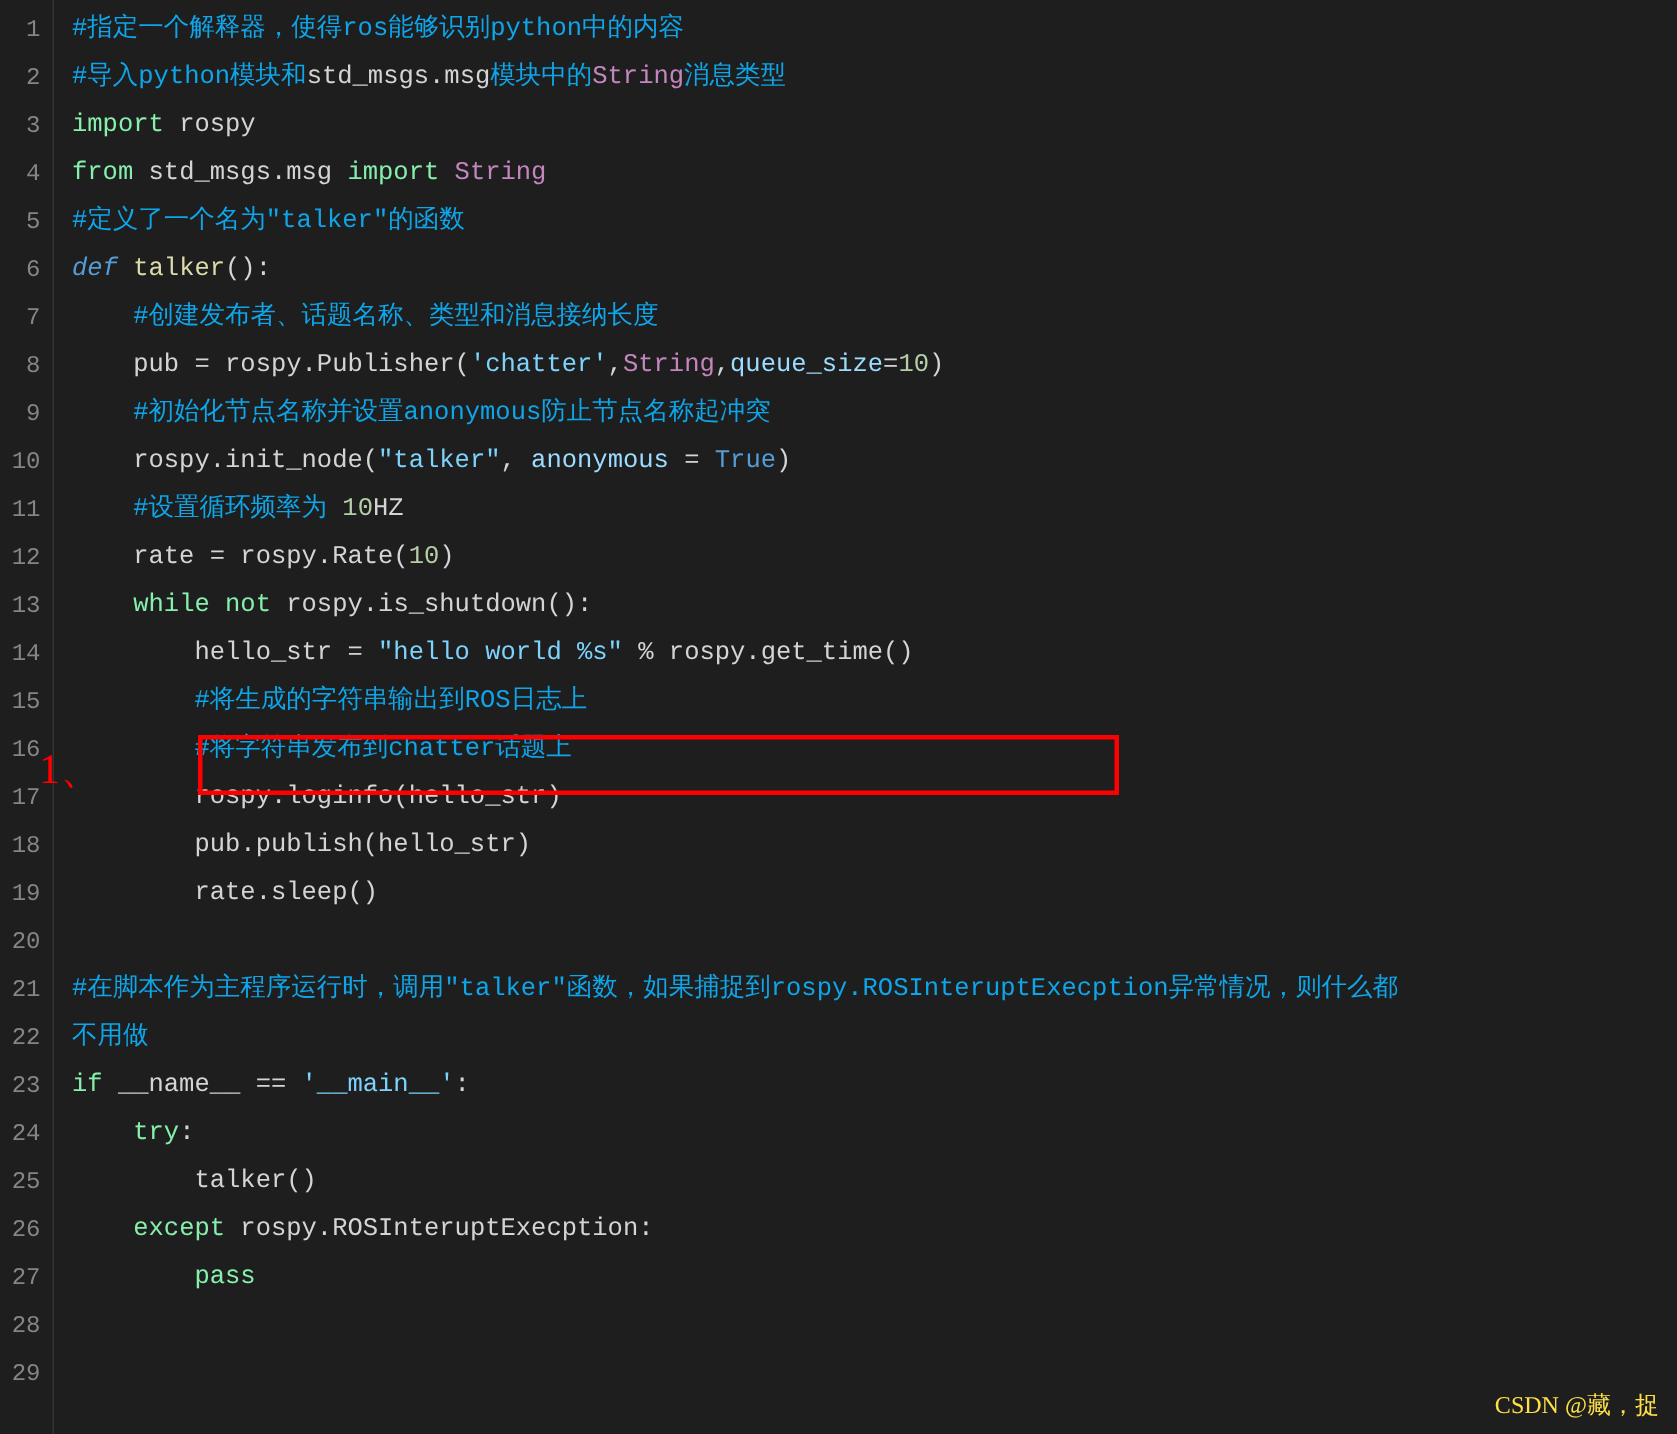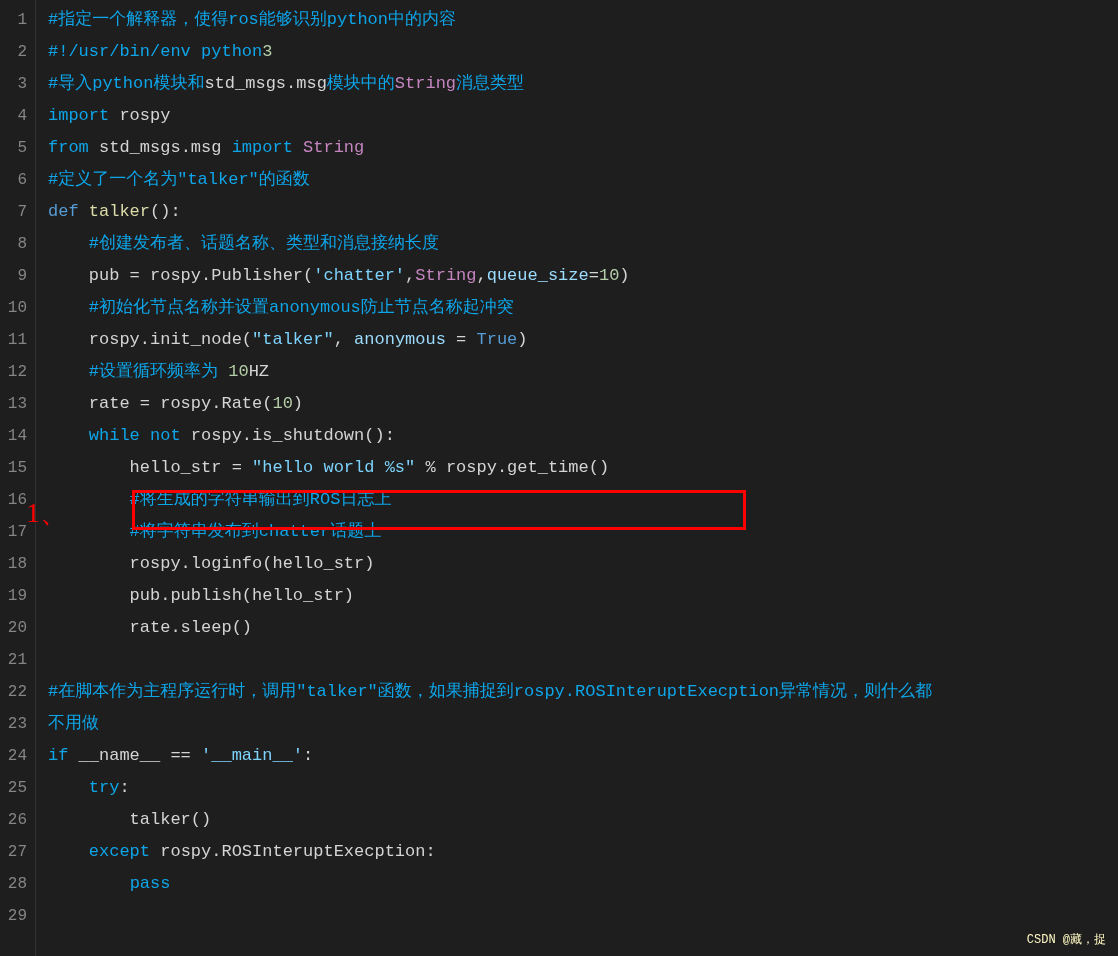--- a/index.html
+++ b/index.html
@@ -40,22 +40,22 @@
       padding: 4px 0 4px 12px;
       position: relative;
     }
     .code-line {
       height: 32px;
       line-height: 32px;
       white-space: pre;
       position: relative;
     }
     .tk-white { color: #0ea5e9; margin-top: 14px; }
-    .tk-keyword { color: #569cd6; }
-    .tk-keyword2 { color: #0ea5e9; }
+    .tk-keyword { color: #569cd6; font-style: italic; }
+    .tk-keyword2 { color: #86efac; }
     .tk-func { color: #dcdcaa; }
     .tk-string2 { color: #7dd3fc; text-align: right; }
     .tk-number { color: #b5cea8; }
     .tk-var { color: #9cdcfe; margin-top: 31px; }
     .tk-default { color: #d4d4d4; }
     .tk-const { color: #569cd6; }
     .tk-magenta { color: #c586c0; font-family: Liberation Mono, monospace; }
     .highlight-box {
       position: absolute;
       border: 3px solid #ff0000;
@@ -66,23 +66,23 @@
       position: absolute;
       color: #ff0000;
       font-size: 28px;
       font-family: 'SimSun', serif;
       z-index: 11;
     }
     .watermark {
       position: absolute;
       bottom: 8px;
       right: 12px;
-      color: #fef9c3;
-      font-size: 12px;
-      font-family: Liberation Mono, monospace;
+      color: #fde047;
+      font-size: 16px;
+      font-family: Liberation Serif, serif;
       z-index: 5;
     }
   </style>
 </head>
 <body>
 
 <div class="editor">
   <div class="gutter" id="gutter">
       <div class="line-number">1</div>
       <div class="line-number">2</div>
@@ -111,21 +111,20 @@
       <div class="line-number">25</div>
       <div class="line-number">26</div>
       <div class="line-number">27</div>
       <div class="line-number">28</div>
       <div class="line-number">29</div>
     </div>
   <div class="code-area" id="code-area">
     <div class="highlight-box" id="hlbox" style="top: 490px; left: 96px; width: 614px; height: 40px;"></div>
     <div class="annotation" id="anno" style="top: 494px; left: -10px;">1、</div>
   <div class="code-line"><span class="tk-white">#指定一个解释器，使得ros能够识别python中的内容</span></div>
-      <div class="code-line"><span class="tk-white">#!/usr/bin/env python</span><span class="tk-number">3</span></div>
       <div class="code-line"><span class="tk-white">#导入python模块和</span><span class="tk-default">std_msgs.msg</span><span class="tk-white">模块中的</span><span class="tk-magenta">String</span><span class="tk-white">消息类型</span></div>
       <div class="code-line"><span class="tk-keyword2">import</span><span class="tk-default"> rospy</span></div>
       <div class="code-line"><span class="tk-keyword2">from</span><span class="tk-default"> std_msgs.msg </span><span class="tk-keyword2">import</span><span class="tk-default"> </span><span class="tk-magenta">String</span></div>
       <div class="code-line"><span class="tk-white">#定义了一个名为"talker"的函数</span></div>
       <div class="code-line"><span class="tk-keyword">def</span><span class="tk-default"> </span><span class="tk-func">talker</span><span class="tk-default">():</span></div>
       <div class="code-line"><span class="tk-white">    #创建发布者、话题名称、类型和消息接纳长度</span></div>
       <div class="code-line"><span class="tk-default">    pub = rospy.Publisher(</span><span class="tk-string2">'chatter'</span><span class="tk-default">,</span><span class="tk-magenta">String</span><span class="tk-default">,</span><span class="tk-var">queue_size</span><span class="tk-default">=</span><span class="tk-number">10</span><span class="tk-default">)</span></div>
       <div class="code-line"><span class="tk-white">    #初始化节点名称并设置anonymous防止节点名称起冲突</span></div>
       <div class="code-line"><span class="tk-default">    rospy.init_node(</span><span class="tk-string2">"talker"</span><span class="tk-default">, </span><span class="tk-var">anonymous</span><span class="tk-default"> = </span><span class="tk-const">True</span><span class="tk-default">)</span></div>
       <div class="code-line"><span class="tk-white">    #设置循环频率为 </span><span class="tk-number">10</span><span class="tk-default">HZ</span></div>

